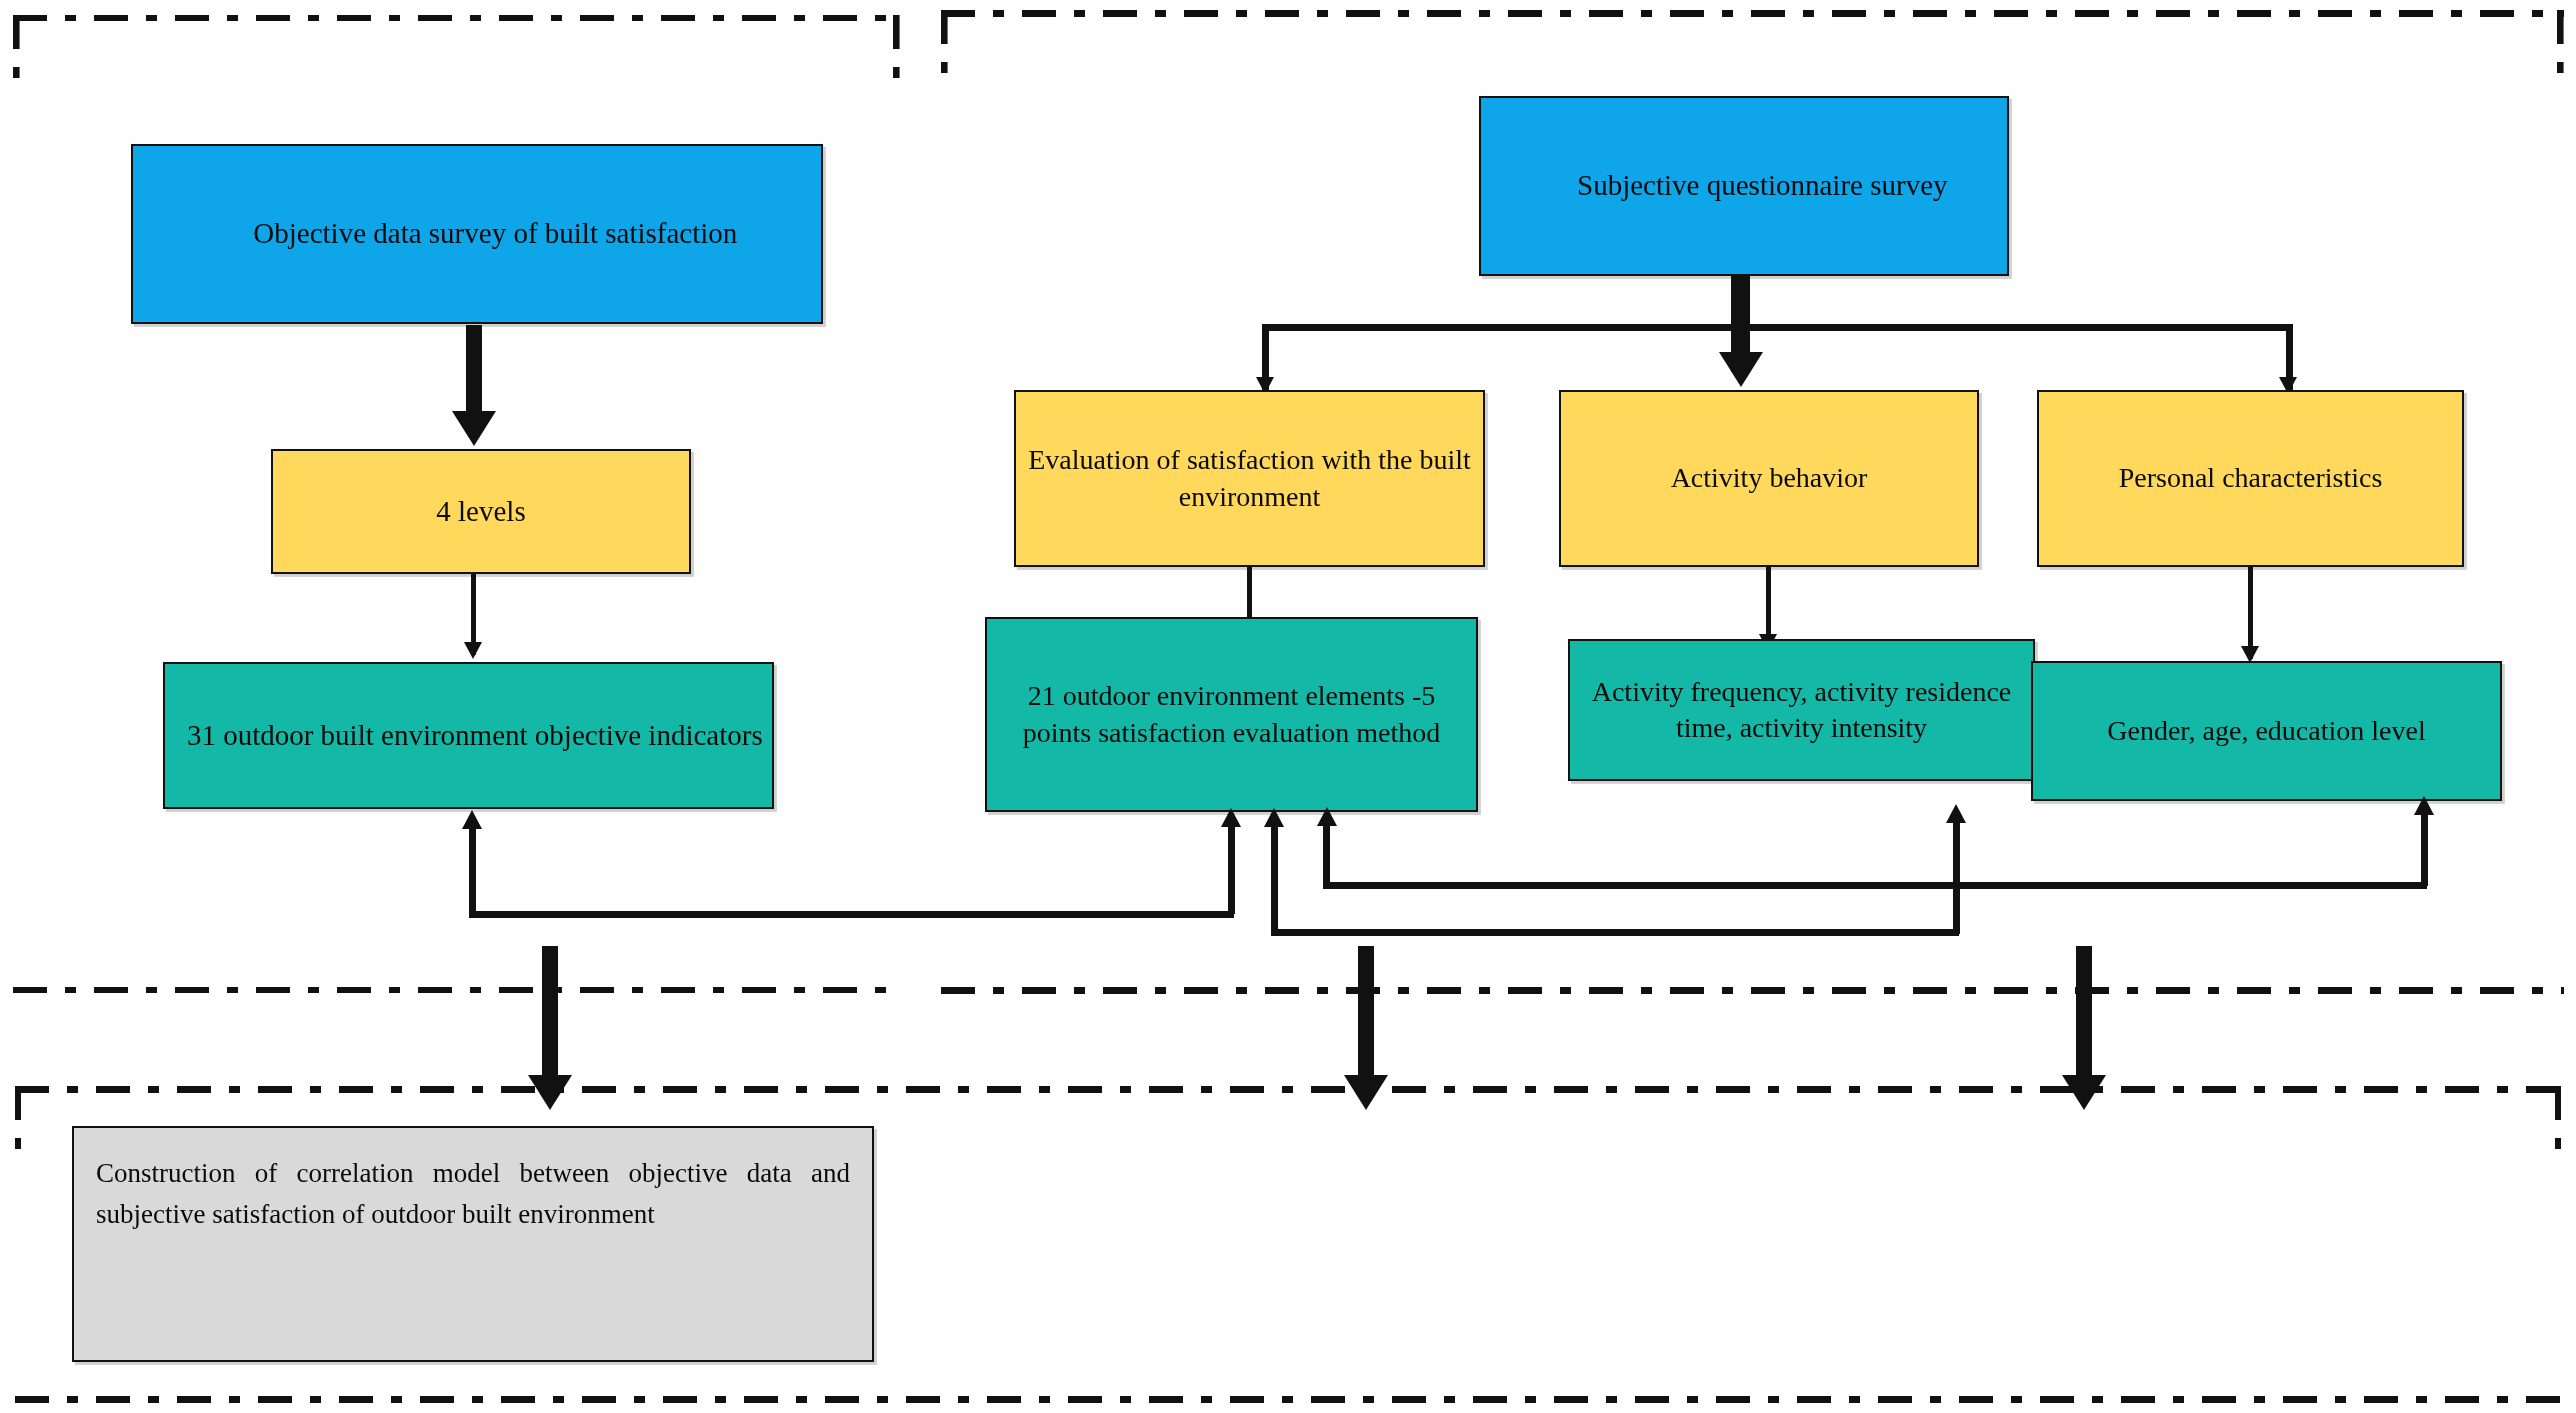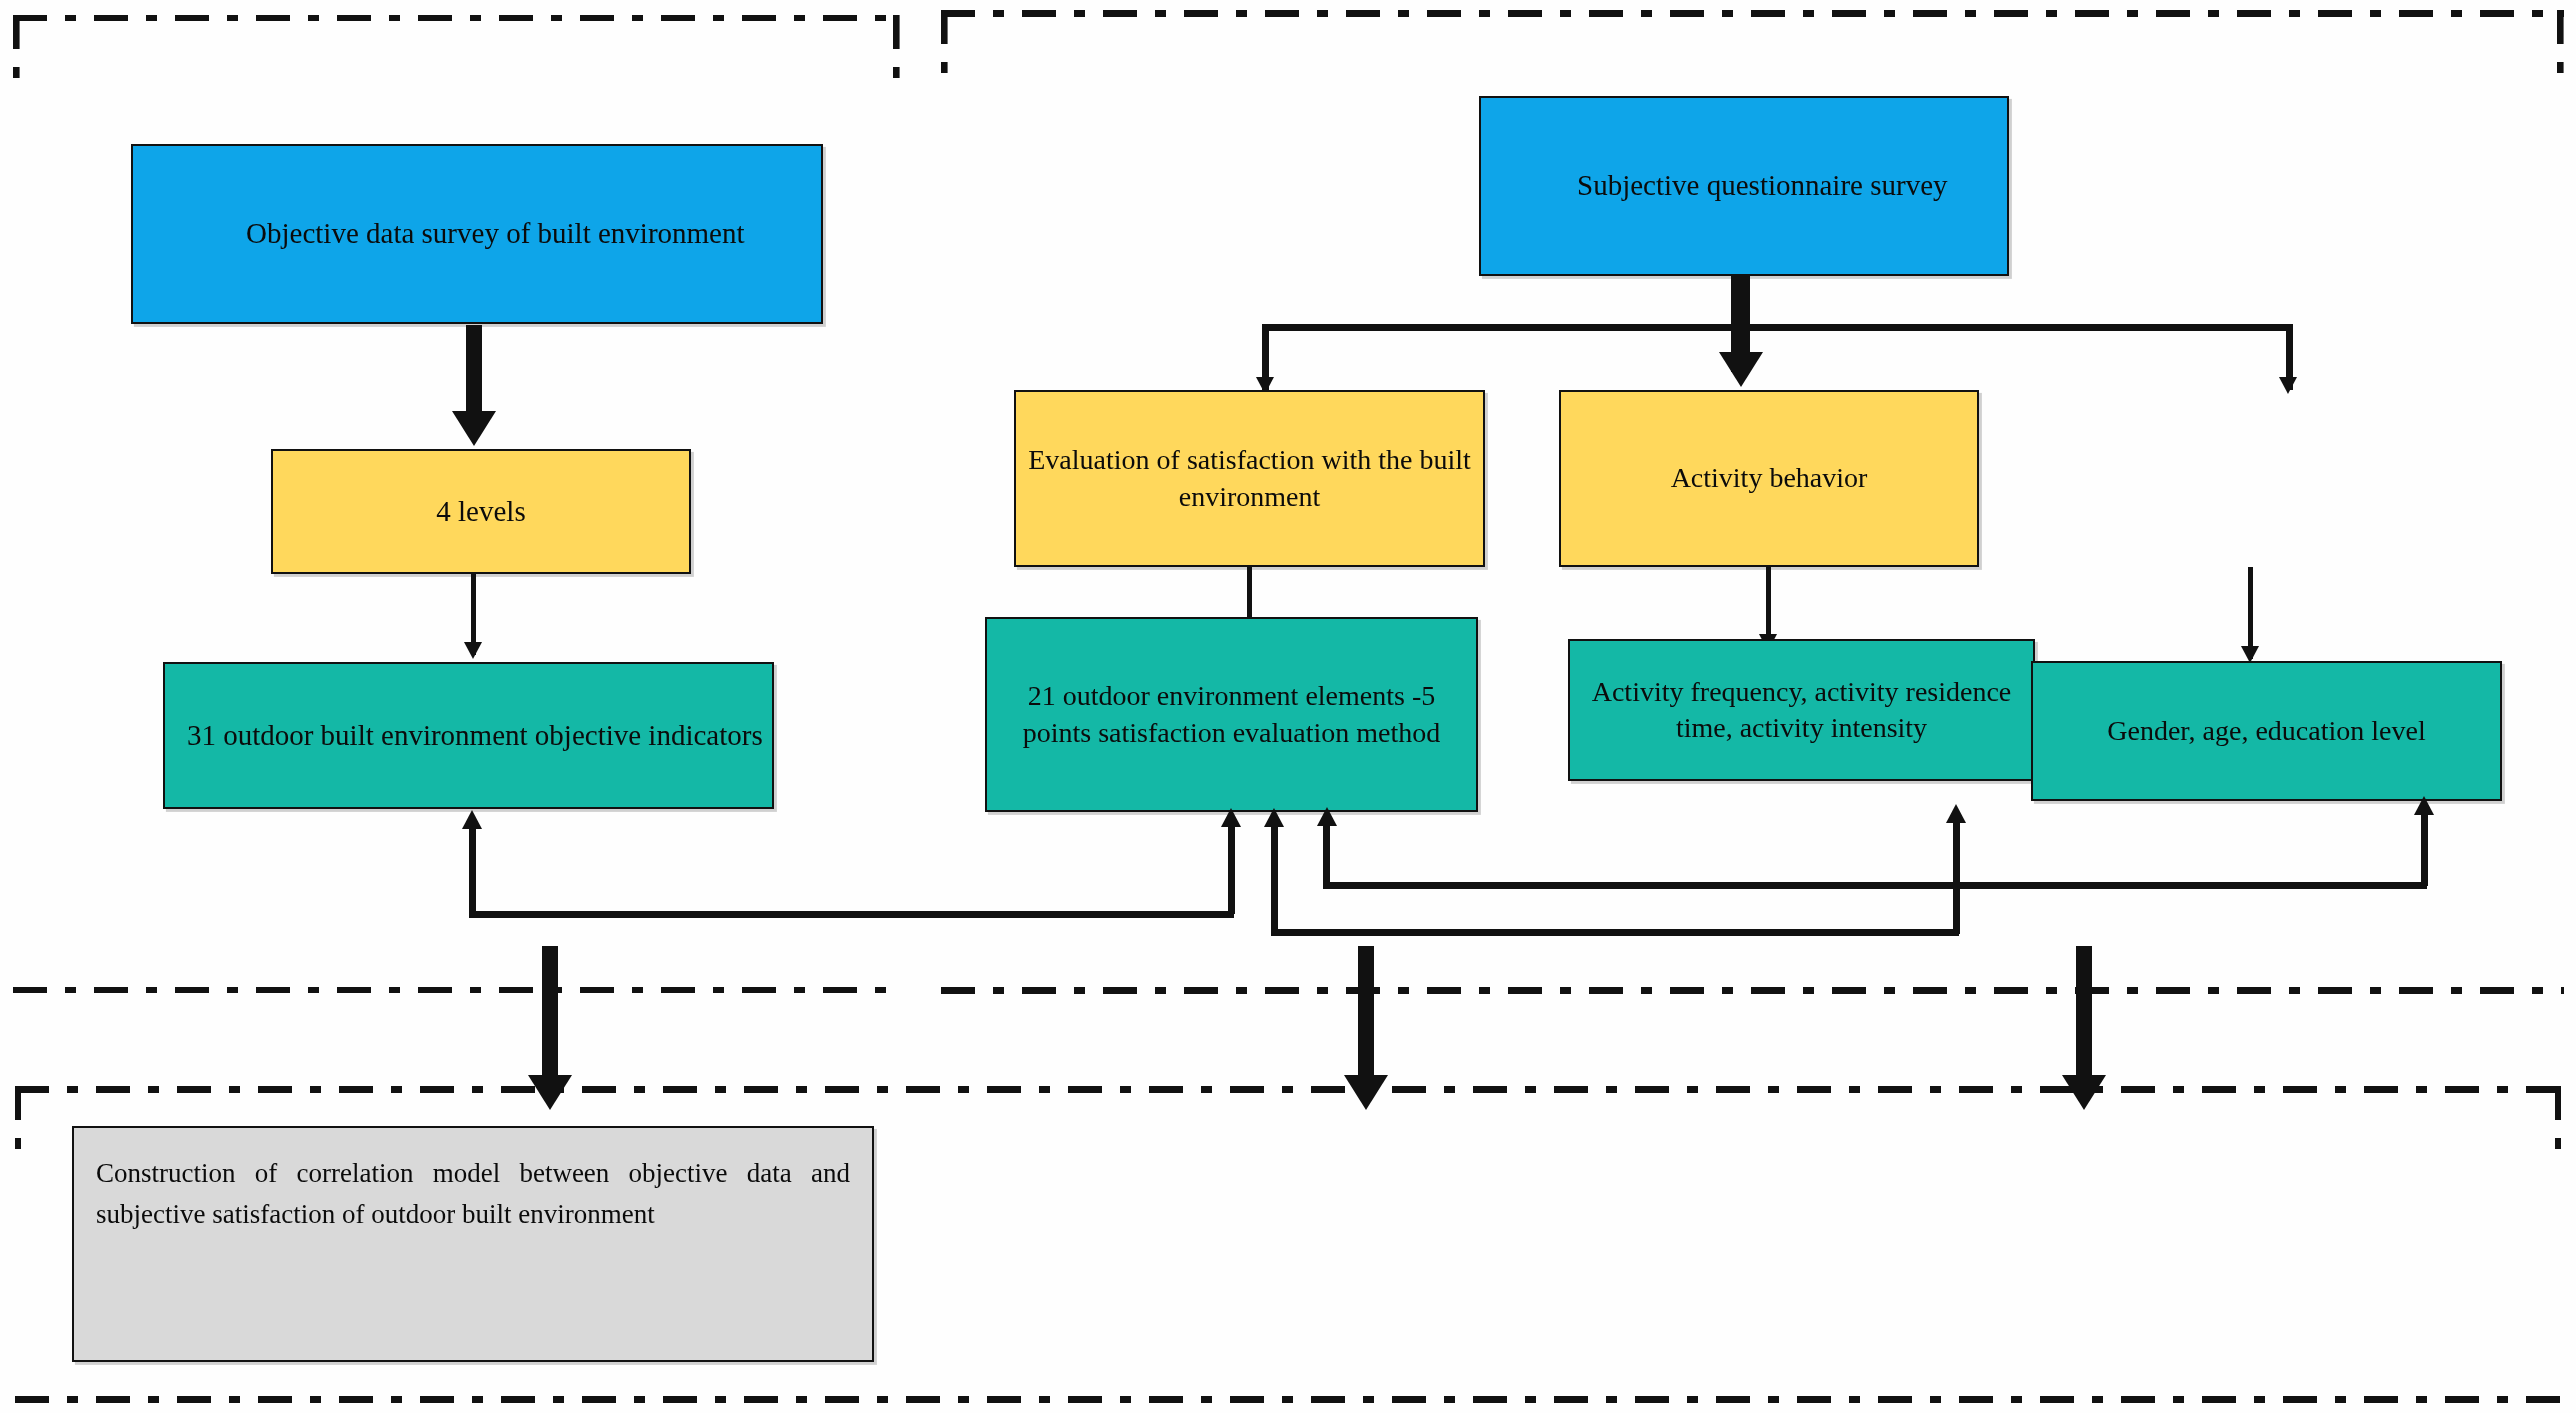--- a/index.html
+++ b/index.html
@@ -139,21 +139,21 @@
   </div>
 
   <div class="panel panel-bottom">
     <div class="dash-seg hrule" style="left:0; top:0; width:2547px;"></div>
     <div class="dash-seg hrule" style="left:0; top:310px; width:2547px;"></div>
     <div class="dash-seg vrule" style="left:0; top:0; height:316px;"></div>
     <div class="dash-seg vrule" style="left:2540px; top:0; height:316px;"></div>
   </div>
 
   <div class="node green fs-lg" style="left:131px; top:144px; width:692px; height:180px;">
-    <span>Objective data survey of built environment</span>
+    <span>Objective data survey of built satisfaction</span>
   </div>
 
   <div class="vline" style="left:466px; top:325px; width:16px; height:90px;"></div>
   <div class="arrow-down fat" style="left:452px; top:411px;"></div>
 
   <div class="node yellow fs-lg" style="left:271px; top:449px; width:420px; height:125px;">
     <span>4 levels</span>
   </div>
 
   <div class="vline" style="left:471px; top:574px; width:5.2px; height:81px;"></div>
@@ -179,20 +179,23 @@
   <div class="arrow-down thin" style="left:2279px; top:377px;"></div>
 
   <div class="node yellow fs-md" style="left:1014px; top:390px; width:471px; height:177px;">
     <span>Evaluation of satisfaction with the built environment</span>
   </div>
 
   <div class="node yellow fs-md" style="left:1559px; top:390px; width:420px; height:177px;">
     <span>Activity behavior</span>
   </div>
 
+  <div class="node yellow fs-md" style="left:2037px; top:390px; width:427px; height:177px;">
+    <span>Personal characteristics</span>
+  </div>
 
   <div class="vline" style="left:1247px; top:567px; width:5.2px; height:70px;"></div>
   <div class="arrow-down thin" style="left:1239px; top:622px;"></div>
 
   <div class="vline" style="left:1766px; top:567px; width:5.2px; height:81px;"></div>
   <div class="arrow-down thin" style="left:1759px; top:634px;"></div>
 
   <div class="vline" style="left:2248px; top:567px; width:5.2px; height:92px;"></div>
   <div class="arrow-down thin" style="left:2241px; top:646px;"></div>
 

